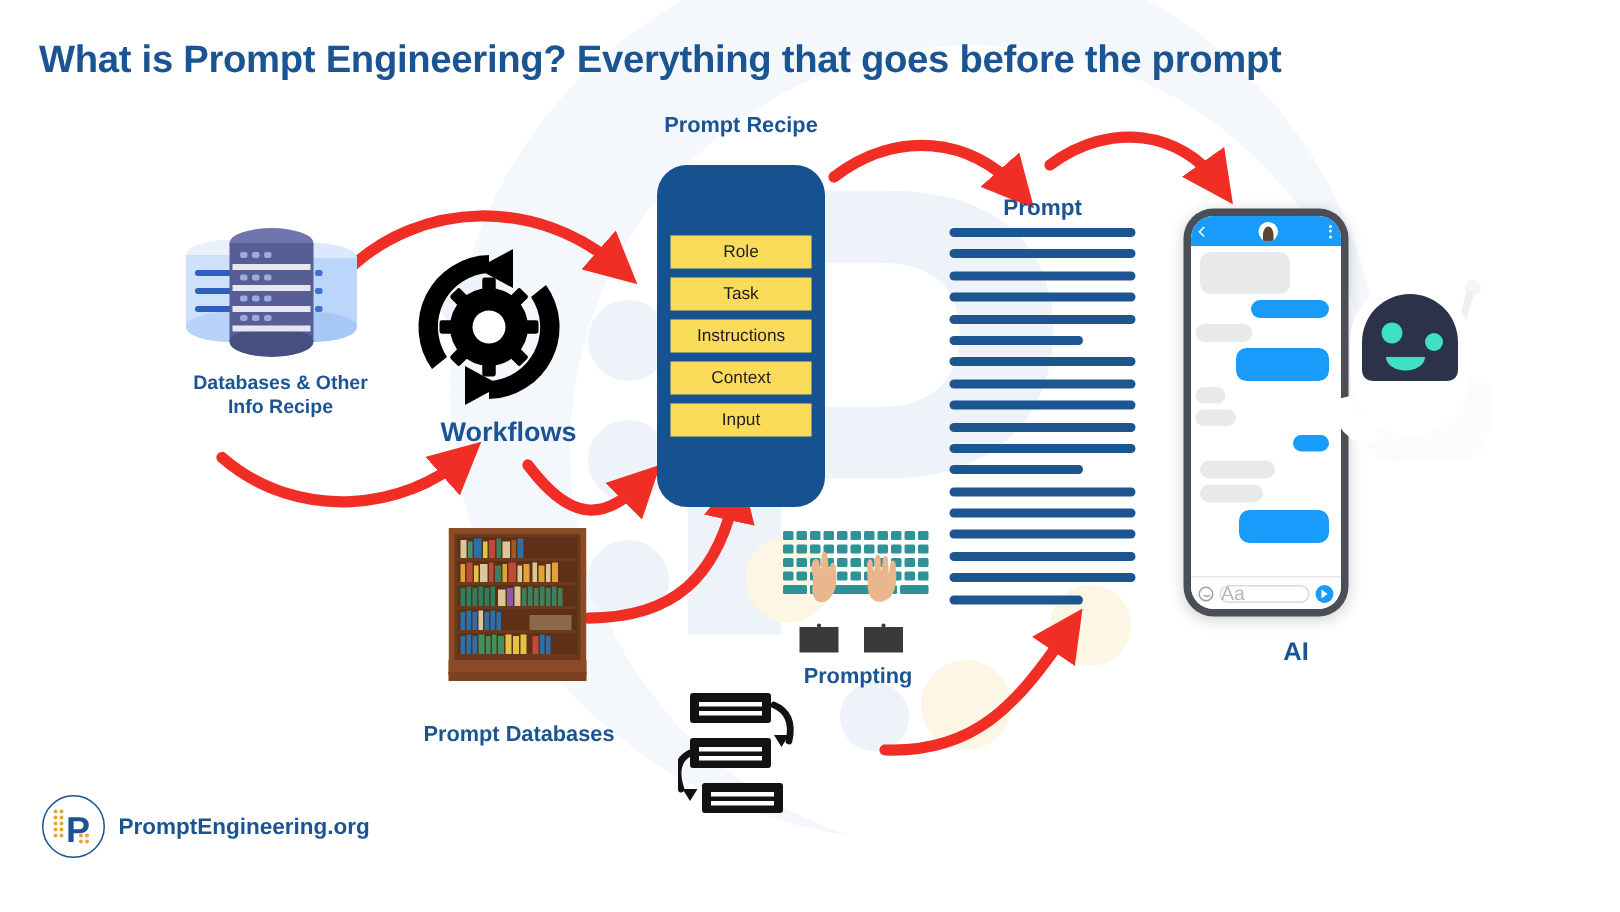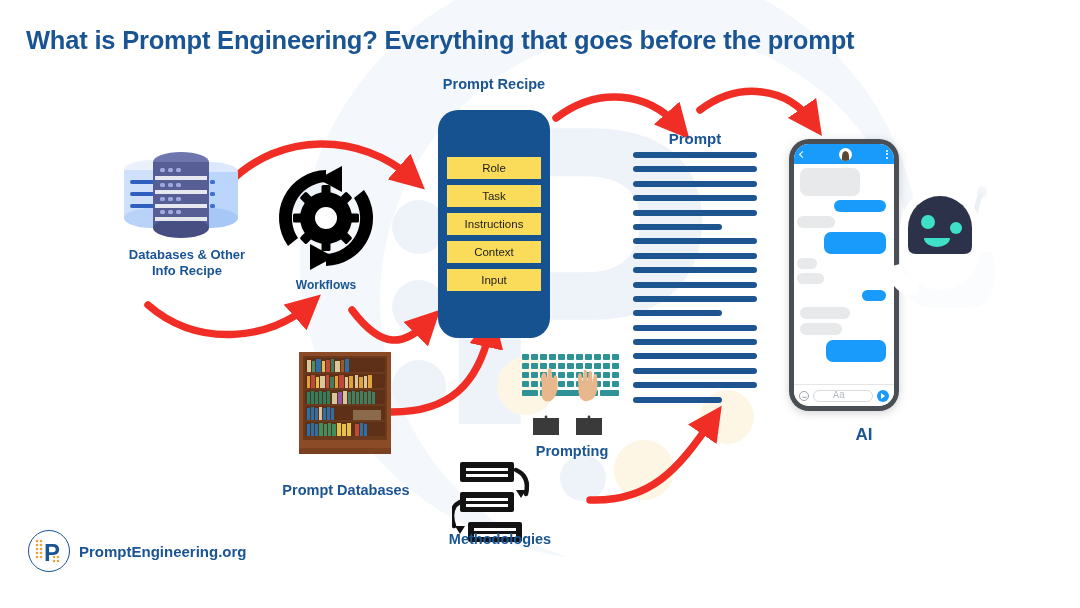--- a/index.html
+++ b/index.html
@@ -93,22 +93,22 @@
   .kebab { display:flex; flex-direction:column; gap:1.5px; }
   .kebab i { width: 2px; height: 2px; background: #fff; border-radius: 50%; display:block; }
   .chat-area { position: relative; height: 218px; padding: 6px 6px 0; }
   .bub { position: absolute; border-radius: 7px; }
   .bub-in { background: #e7e9ea; }
   .bub-out { background: #199bfc; }
   .phone-input { position: absolute; left: 0; right: 0; bottom: 0; height: 22px; background: #fff;
     border-top: 1px solid #e6e6e6; display: flex; align-items: center; gap: 4px; padding: 0 5px; }
   .emoji-c { width: 10px; height: 10px; border-radius: 50%; border: 1.2px solid #9aa0a6; position: relative; }
   .emoji-c::after { content:""; position:absolute; left:2px; bottom:2px; width:5px; height:2.5px; border-bottom:1.2px solid #9aa0a6; border-radius:0 0 4px 4px; }
-  .input-pill { flex: 1; height: 12px; border: 1px solid #d8dadc; border-radius: 7px; display: flex; align-items: center; padding-left: 19px;
-    color: #b3b8bd; font-size: 10px; font-family: Liberation Mono, monospace; }
+  .input-pill { flex: 1; height: 12px; border: 1px solid #d8dadc; border-radius: 7px; display: flex; align-items: center; padding-left: 0;
+    color: #b3b8bd; font-size: 13px; }
   .send-btn { width: 12px; height: 12px; border-radius: 50%; background: #199bfc; position: relative; }
   .send-btn::after { content:""; position:absolute; left:4px; top:3px; border-left: 4px solid #fff; border-top: 3px solid transparent; border-bottom: 3px solid transparent; }
 
   
   #robot { position: absolute; left: 884px; top: 178px; width: 122px; height: 130px; z-index: 6; }
 
   
   #logo-area { position: absolute; left: 28px; top: 530px; display: flex; align-items: center; gap: 9px; z-index: 6; }
   .logo-mark { width: 42px; height: 42px; border-radius: 50%; border: 1.6px solid #1a5493; position: relative; background: #fff; }
   .logo-text { font-size: 15px; font-weight: 700; color: #1a5493; }
@@ -221,21 +221,21 @@
           <rect x="21" y="-4.5" width="12" height="9" rx="1.6"></rect>
           <rect x="-4.5" y="-33" width="9" height="12" rx="1.6" transform="rotate(45)"></rect>
           <rect x="-4.5" y="21" width="9" height="12" rx="1.6" transform="rotate(45)"></rect>
           <rect x="-33" y="-4.5" width="12" height="9" rx="1.6" transform="rotate(45)"></rect>
           <rect x="21" y="-4.5" width="12" height="9" rx="1.6" transform="rotate(45)"></rect>
         </g>
         <circle r="11" fill="#fff"></circle>
       </g>
     </svg>
   </div>
-  <div class="lbl" style="left:264px;top:278px;width:124px;font-size:12px;">Workflows</div>
+  <div class="lbl" style="left:277px;top:278px;width:124px;font-size:18px;">Workflows</div>
 
   <div class="lbl" style="left:428px;top:76px;width:132px;font-size:14.5px;">Prompt Recipe</div>
   <div id="recipe-box">
     <div class="recipe-item">Role</div>
     <div class="recipe-item">Task</div>
     <div class="recipe-item">Instructions</div>
     <div class="recipe-item">Context</div>
     <div class="recipe-item">Input</div>
   </div>
 
@@ -406,21 +406,20 @@
         <rect x="16" y="60" width="54" height="20" rx="2" fill="#121212"></rect>
         <rect x="22" y="66" width="42" height="3" fill="#fff"></rect>
         <rect x="22" y="72" width="42" height="3" fill="#fff"></rect>
       </g>
       <path d="M64 8 q14 6 10 24" fill="none" stroke="#121212" stroke-width="4.5" stroke-linecap="round"></path>
       <path d="M78 38 l-5 -8 l10 0 z" fill="#121212" transform="translate(-9,-2)"></path>
       <path d="M8 40 q-12 6 -6 24" fill="none" stroke="#121212" stroke-width="4.5" stroke-linecap="round"></path>
       <path d="M2 66 l10 0 l-5 8 z" fill="#121212" transform="translate(1,-2)"></path>
     </svg>
   </div>
-  <div class="lbl" style="left:415px;top:531px;width:170px;font-size:14.5px;">Methodologies</div>
 
   <div class="lbl" style="left:633px;top:130px;width:124px;font-size:15px;">Prompt</div>
   <div id="prompt-lines">
       <div class="pline" style="width: 100%;"></div>
       <div class="pline" style="width: 100%;"></div>
       <div class="pline" style="width: 100%;"></div>
       <div class="pline" style="width: 100%;"></div>
       <div class="pline" style="width: 100%;"></div>
       <div class="pline" style="width: 72%;"></div>
       <div class="pline" style="width: 100%;"></div>

